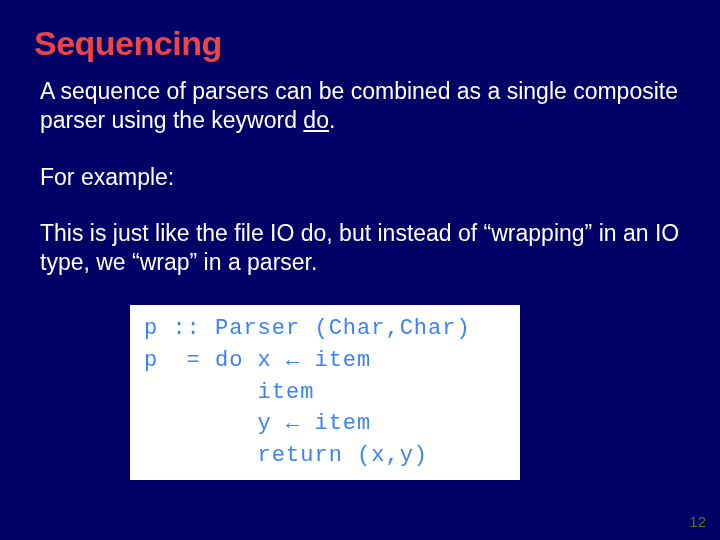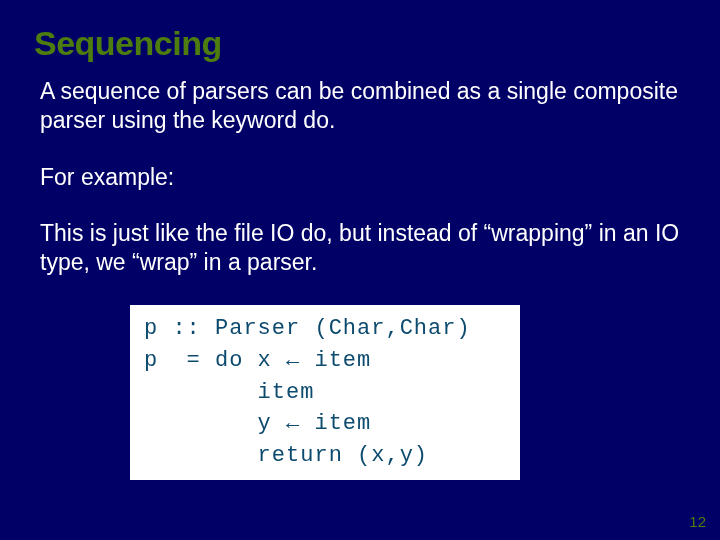--- a/index.html
+++ b/index.html
@@ -12,38 +12,39 @@
     overflow: hidden;
   }
   .slide {
     position: relative;
     width: 720px;
     height: 540px;
     box-sizing: border-box;
     padding: 18px 40px 20px 40px;
   }
   .title {
-    color: #4d7c0f;
+    color: #ef4444;
     font-weight: 900;
     font-size: 34px;
     letter-spacing: -0.5px;
     margin: 6px 0 14px -6px;
     font-family: Arial, Helvetica, sans-serif;
   }
   .para {
     color: #ffffff;
     font-size: 23px;
     line-height: 1.25;
     margin: 0 0 28px 0;
   }
   .do-word {
+    text-decoration: underline;
   }
   .codebox {
     background: #ffffff;
-    color: #0c4a6e;
+    color: #3b82f6;
     font-family: "Courier New", Courier, monospace;
     font-size: 22px;
     line-height: 1.45;
     padding: 8px 14px 8px 14px;
     margin-left: 90px;
     width: 390px;
     box-sizing: border-box;
     white-space: pre;
     letter-spacing: 1px;
   }

